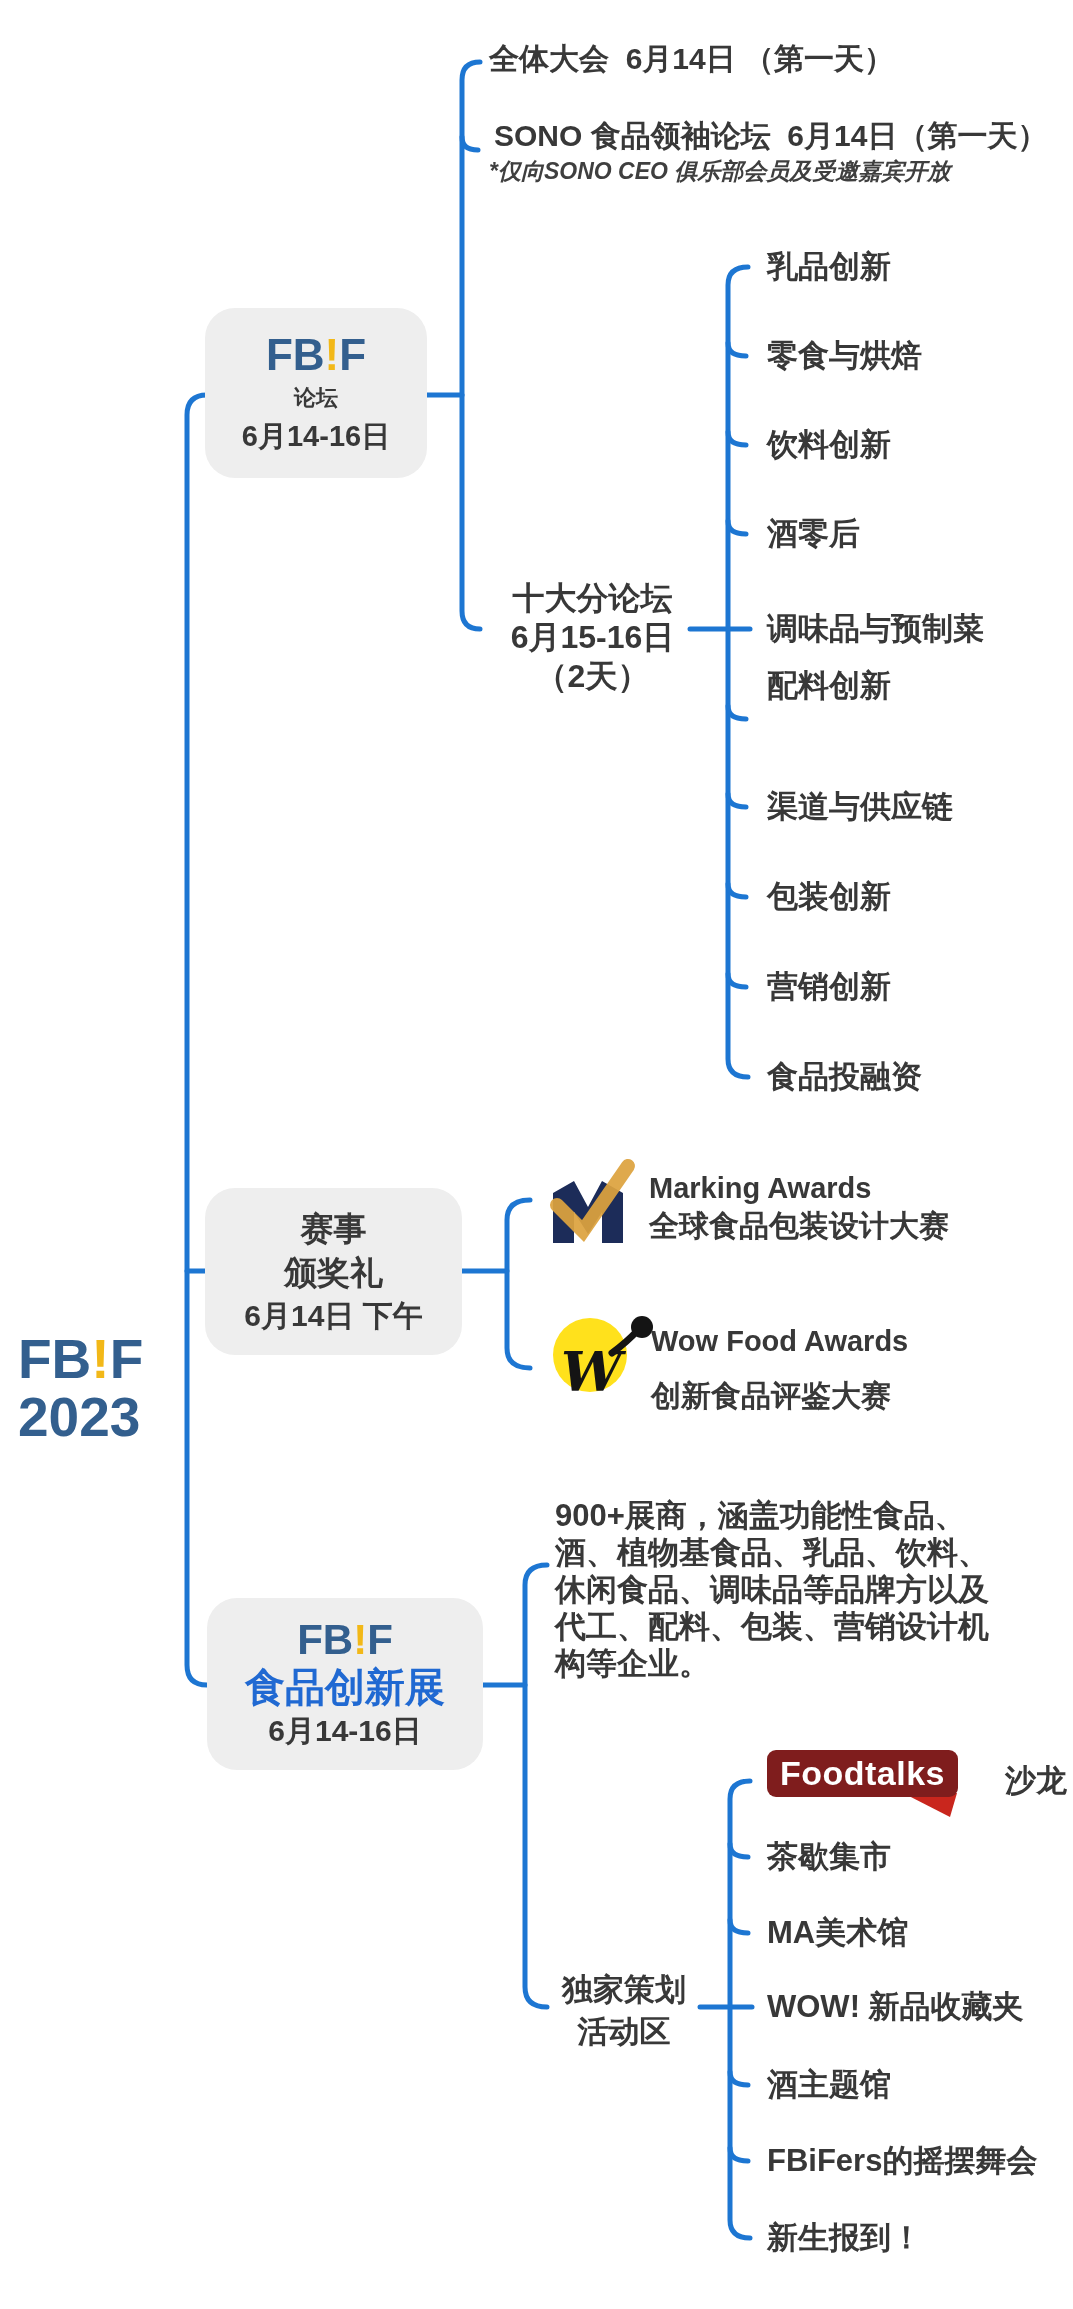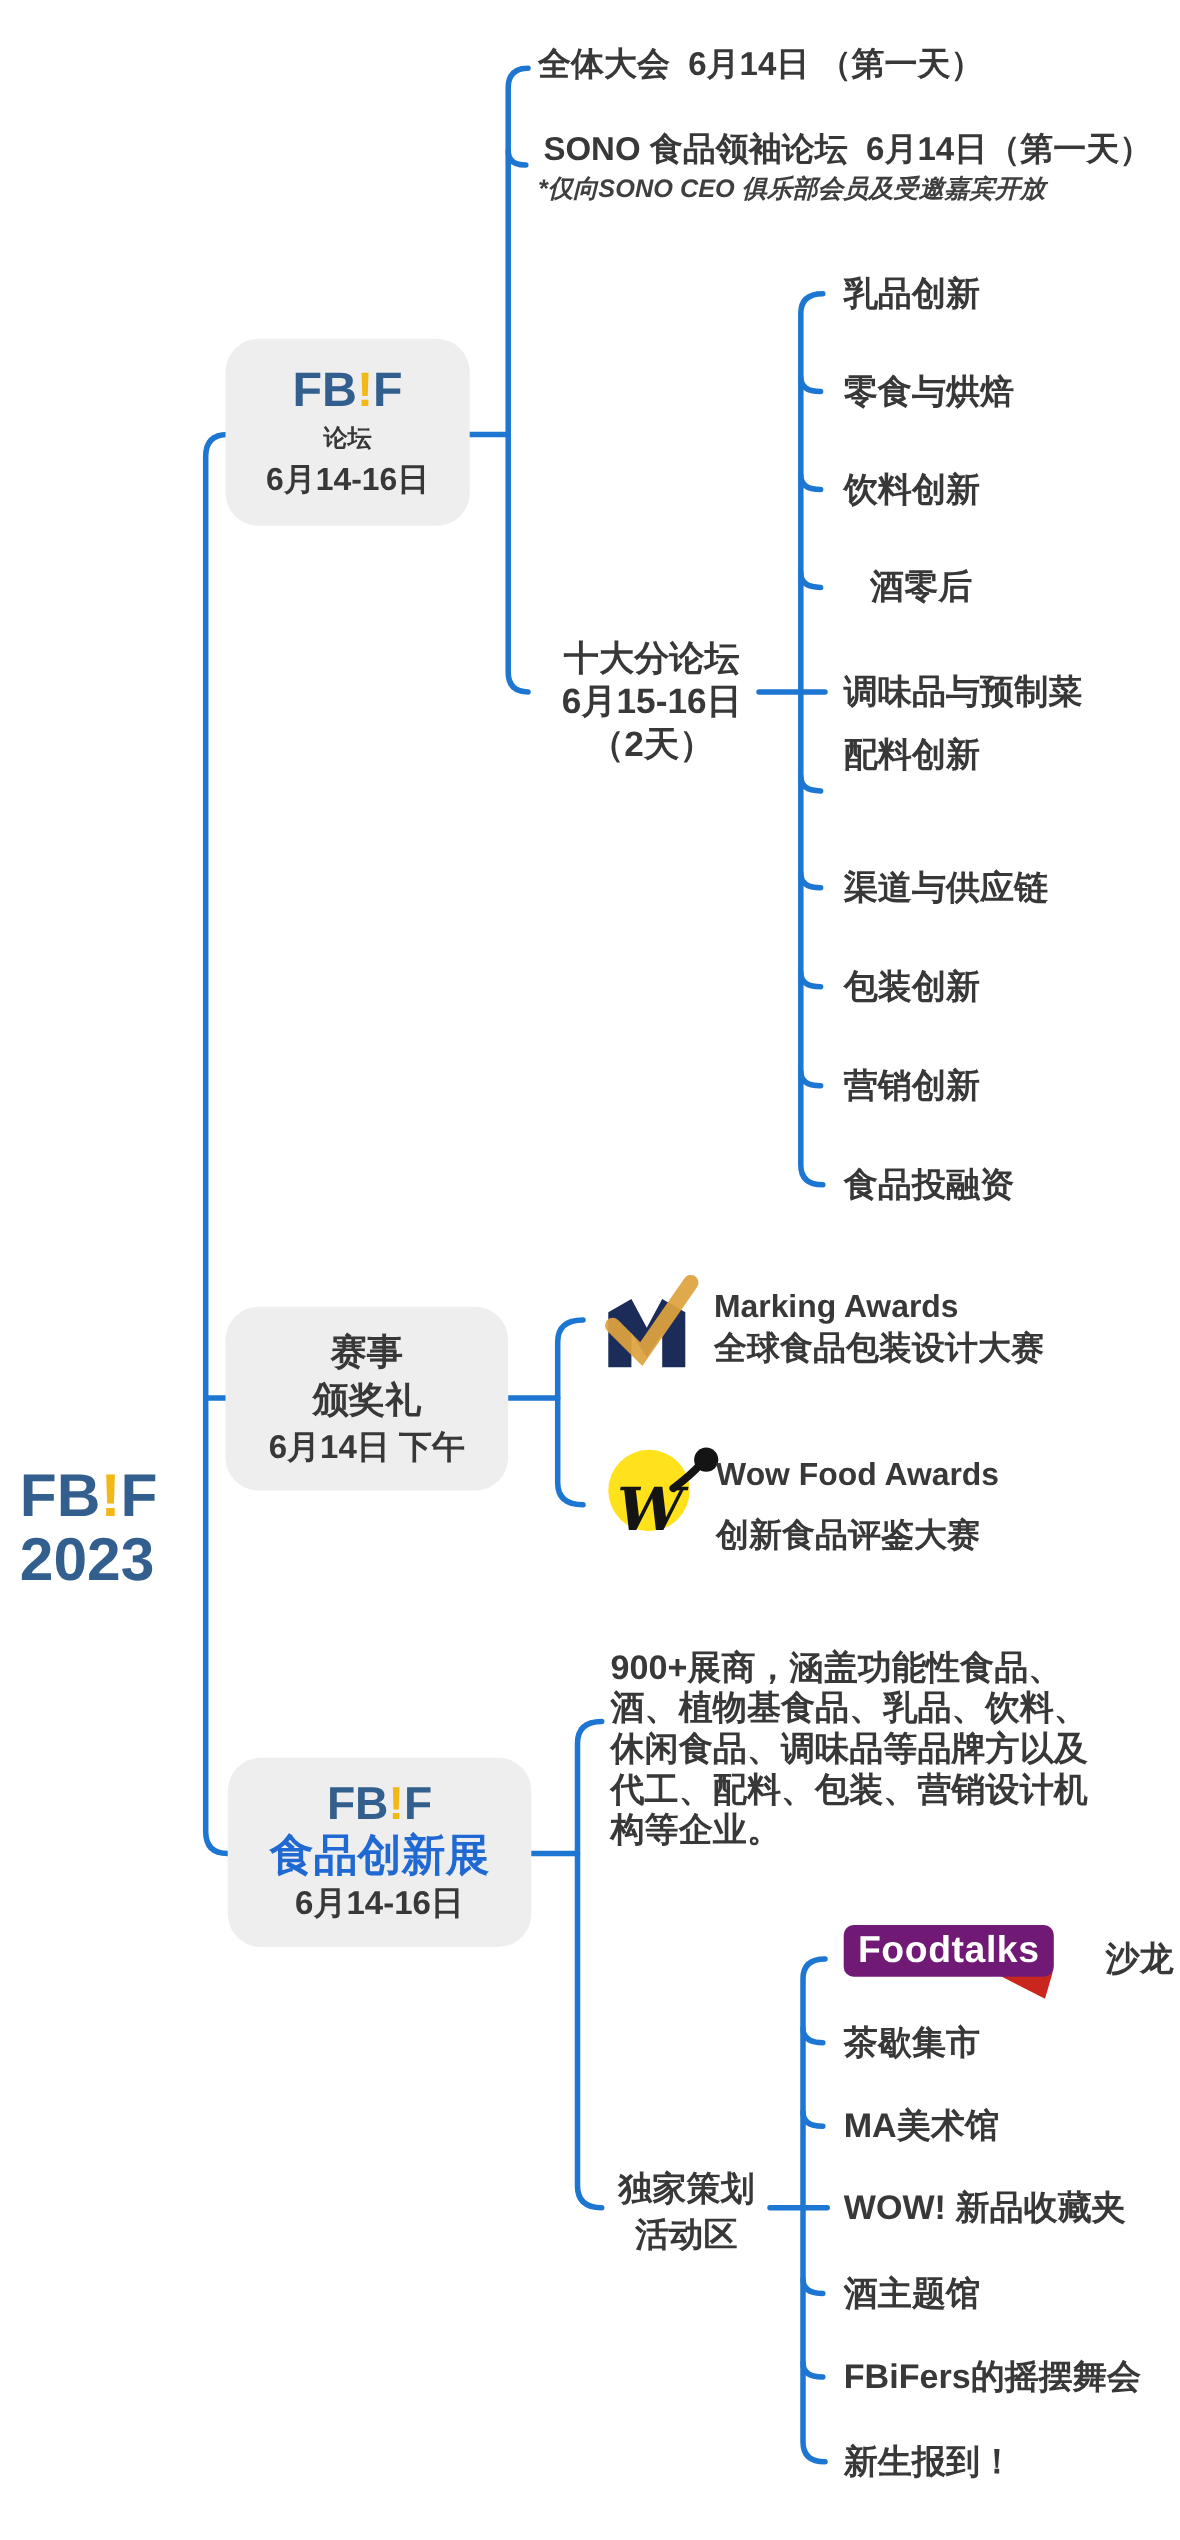--- a/index.html
+++ b/index.html
@@ -18,21 +18,21 @@
   .brand{font-weight:800;color:#335f8e;line-height:1.05;}
   .brand .bang{color:#f2b818;}
   .box-title{font-weight:bold;color:#383838;}
   .box-title.blue{color:#2069d2;}
   .box-date{font-weight:bold;color:#383838;}
   .hub{position:absolute;z-index:1;text-align:center;font-weight:bold;color:#383838;}
   .logo{position:absolute;left:18px;top:1330px;z-index:1;font-weight:800;font-size:55px;line-height:58px;color:#335f8e;}
   .para{position:absolute;left:555px;top:1497px;z-index:1;font-weight:bold;font-size:31px;line-height:37px;color:#383838;}
   .ft-bubble{
     position:absolute;left:767px;top:1750px;width:191px;height:47px;z-index:1;
-    background:#701a75;border-radius:9px;display:flex;align-items:center;justify-content:center;
+    background:#7f1d1d;border-radius:9px;display:flex;align-items:center;justify-content:center;
     color:#ffffff;font-weight:800;font-size:34px;letter-spacing:0.5px;
   }
 </style>
 </head>
 <body>
 
 <div class="canvas">
 
   <svg class="wires" width="1073" height="2309" viewBox="0 0 1073 2309">
     <g stroke="#1d76d2" stroke-width="5" fill="none" stroke-linecap="round" stroke-linejoin="round">
@@ -98,21 +98,21 @@
 
   <div class="hub" style="left:480px;top:579px;width:225px;font-size:32px;line-height:39px;">
     <div>十大分论坛</div>
     <div>6月15-16日</div>
     <div>（2天）</div>
   </div>
 
   <div class="lbl" style="left:767px;top:249px;">乳品创新</div>
   <div class="lbl" style="left:767px;top:338px;">零食与烘焙</div>
   <div class="lbl" style="left:767px;top:427px;">饮料创新</div>
-  <div class="lbl" style="left:767px;top:516px;margin-left:24px;">酒零后</div>
+  <div class="lbl" style="left:767px;top:516px;">酒零后</div>
   <div class="lbl" style="left:767px;top:611px;">调味品与预制菜</div>
   <div class="lbl" style="left:767px;top:668px;">配料创新</div>
   <div class="lbl" style="left:767px;top:789px;">渠道与供应链</div>
   <div class="lbl" style="left:767px;top:879px;">包装创新</div>
   <div class="lbl" style="left:767px;top:969px;">营销创新</div>
   <div class="lbl" style="left:767px;top:1059px;">食品投融资</div>
 
   <div class="box" style="left:205px;top:1188px;width:257px;height:167px;">
     <div class="box-title" style="font-size:33px;line-height:44px;">赛事</div>
     <div class="box-title" style="font-size:33px;line-height:44px;">颁奖礼</div>

